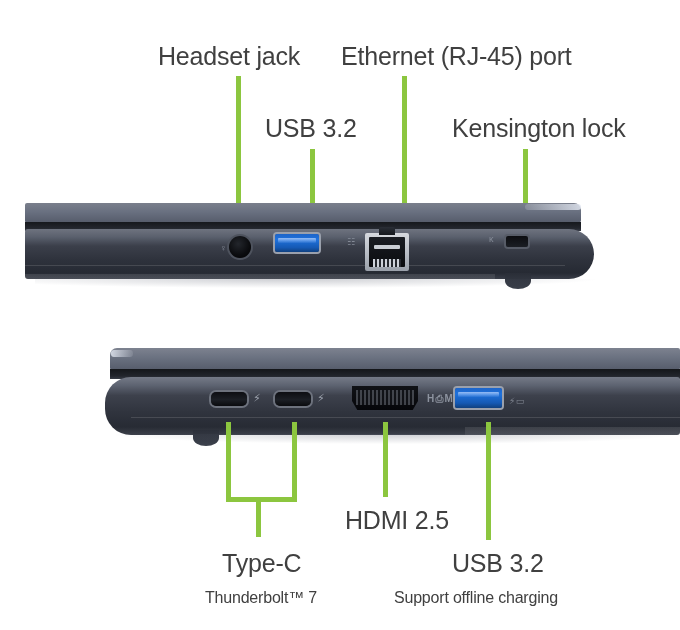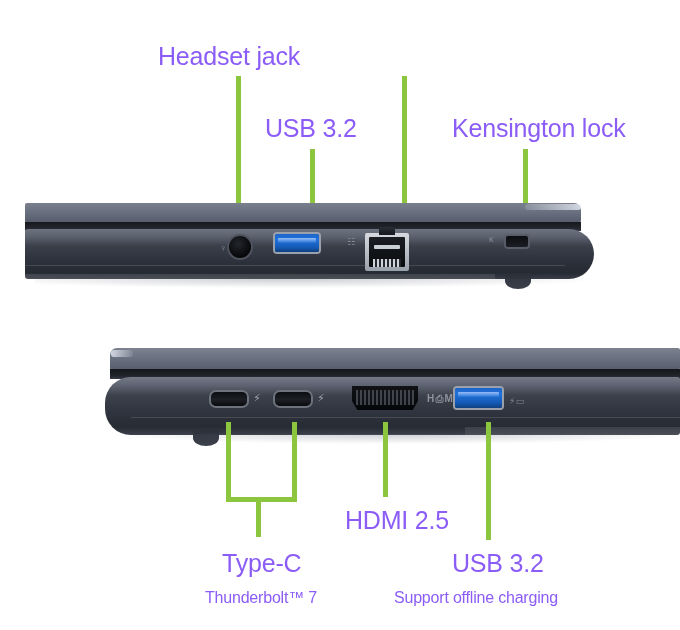--- a/index.html
+++ b/index.html
@@ -2,21 +2,21 @@
 <html><head>
 <meta charset="utf-8">
 <style>
   html,body{margin:0;padding:0;background:#ffffff;}
   body{width:680px;height:630px;position:relative;overflow:hidden;
        font-family:"Liberation Sans","DejaVu Sans",sans-serif;color:#1a1a1a;}
 
   .stage{position:absolute;inset:0;}
 
   
-  .label{position:absolute;white-space:nowrap;color:#8b5cf6;
+  .label{position:absolute;white-space:nowrap;color:#404040;
          font-weight:400;letter-spacing:-0.2px;}
   .lbl-big{font-size:25px;line-height:28px;}
   .lbl-sub{font-size:16px;line-height:19px;}
 
   
   .lead{position:absolute;background:#8cc63f;}
   .lead-v{width:5px;}
   .lead-h{height:5px;}
 
   
@@ -108,20 +108,21 @@
   .wordmark{position:absolute;color:#8d939f;font-size:10px;line-height:10px;
       font-weight:700;letter-spacing:1.2px;}
 </style>
 </head>
 <body>
 
 <div class="stage">
 
   <div class="label lbl-big" style="left:158px;top:42px;">Headset jack</div>
 
+  <div class="label lbl-big" style="left:341px;top:42px;">Ethernet (RJ-45) port</div>
 
   <div class="label lbl-big" style="left:265px;top:114px;">USB 3.2</div>
 
   <div class="label lbl-big" style="left:452px;top:114px;">Kensington lock</div>
 
   <div class="lead lead-v" style="left:236px;top:76px;height:165px;"></div>
   <div class="lead lead-v" style="left:402px;top:76px;height:160px;"></div>
   <div class="lead lead-v" style="left:310px;top:149px;height:95px;"></div>
   <div class="lead lead-v" style="left:523px;top:149px;height:92px;"></div>
 

